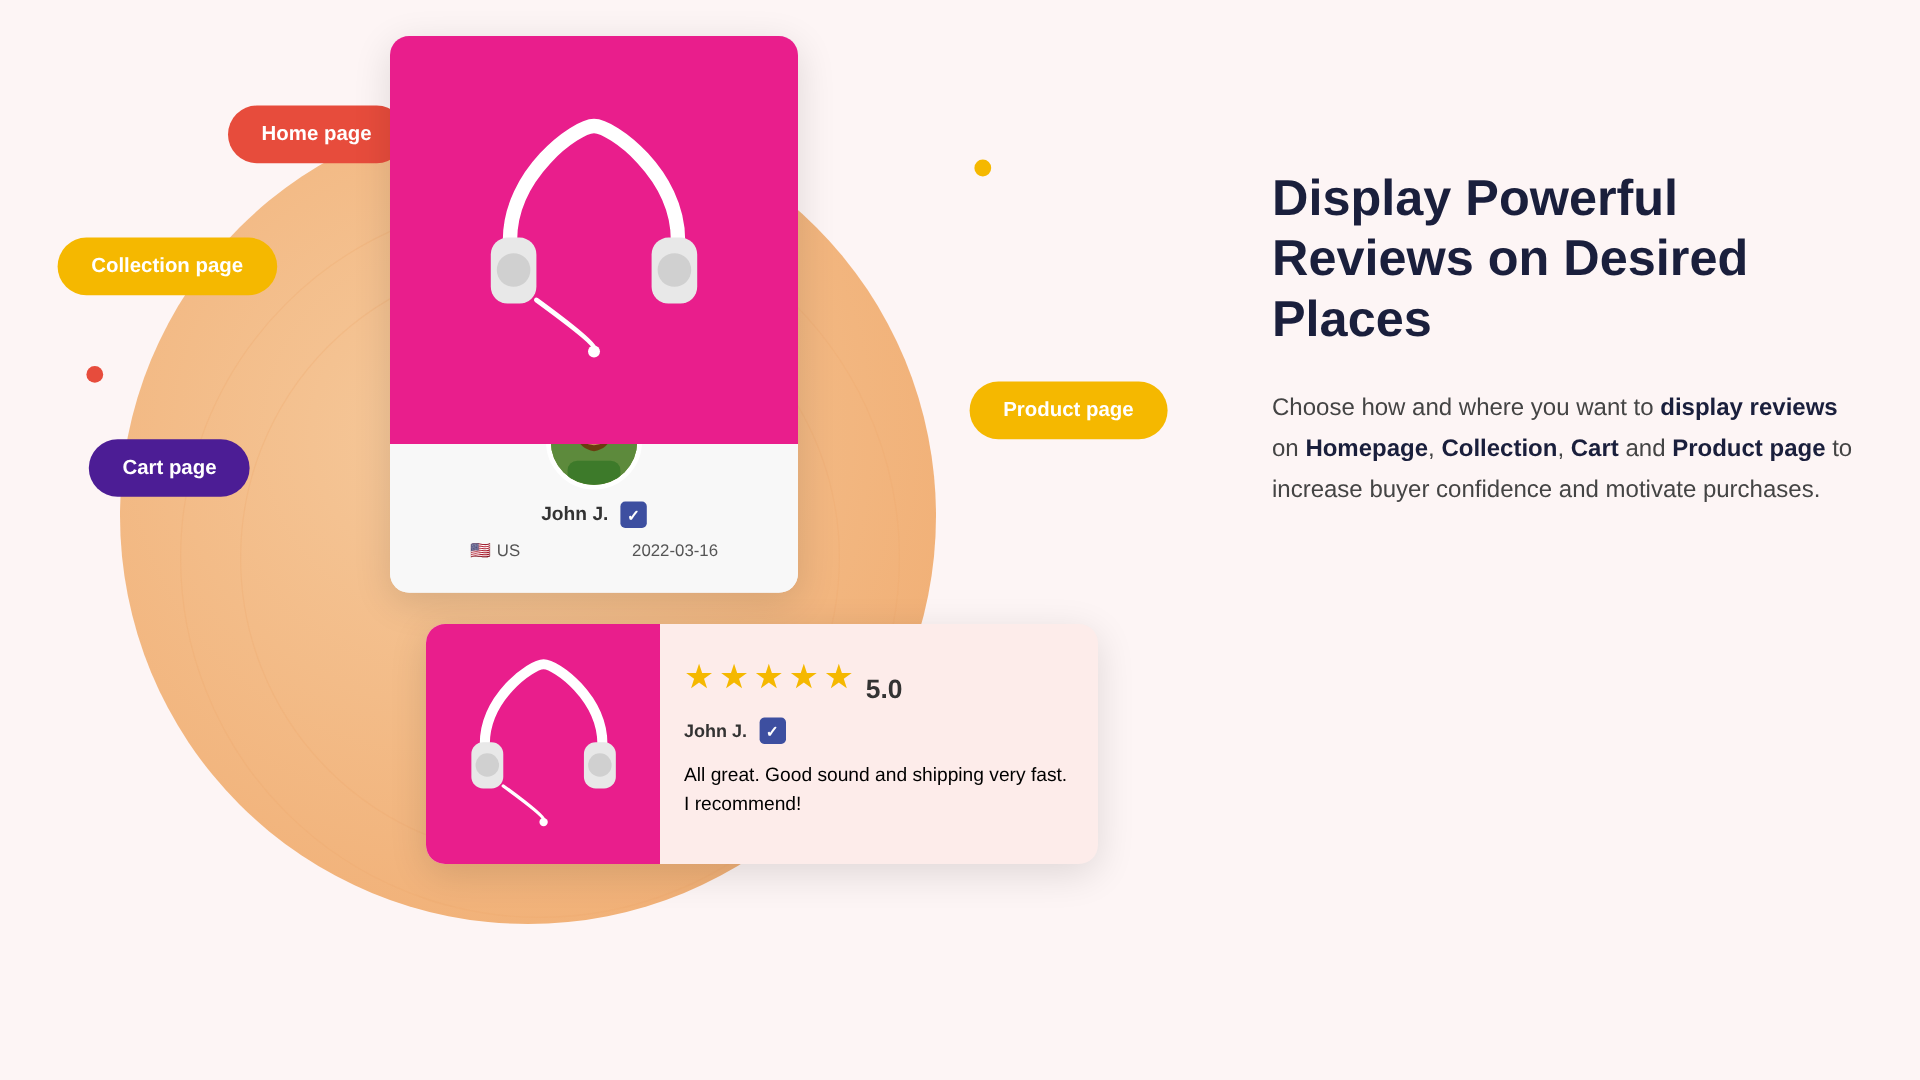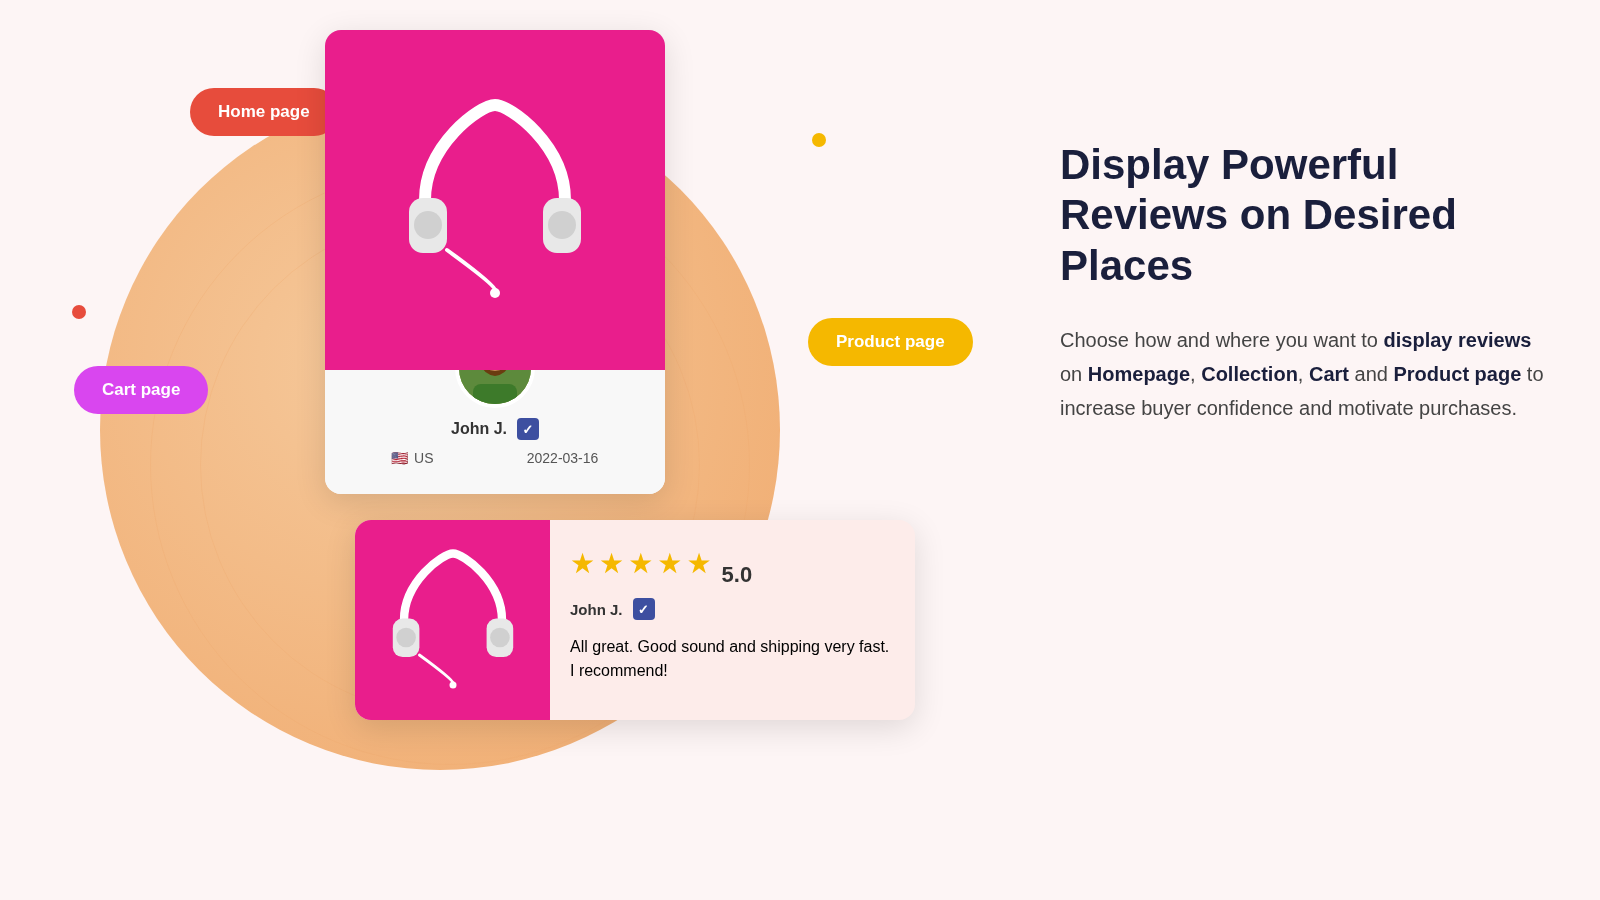--- a/index.html
+++ b/index.html
@@ -66,21 +66,21 @@
       top: 88px;
       left: 190px;
     }
     .badge-collection {
       background: #f5b800;
       top: 198px;
       left: 48px;
       color: white;
     }
     .badge-cart {
-      background: #d946ef;
+      background: #4c1d95;
       top: 366px;
       left: 74px;
     }
     .badge-anywhere {
       background: #3d4fa0;
       top: 182px;
       left: 718px;
     }
     .badge-product {
       background: #f5b800;
@@ -292,20 +292,21 @@
 <div class="left-section">
 
   <div class="circle-bg"></div>
   <div class="circle-lines"></div>
   <div class="circle-lines2"></div>
 
   <div class="dot-yellow"></div>
   <div class="dot-red"></div>
 
   <div class="badge badge-home">Home page</div>
+  <div class="badge badge-collection">Collection page</div>
   <div class="badge badge-cart">Cart page</div>
   <div class="badge badge-product">Product page</div>
 
   <div class="product-card">
     <div class="product-card-image">
 
       <svg class="headphones-large" viewBox="0 0 200 220" xmlns="http://www.w3.org/2000/svg">
 
         <path d="M30 110 C30 55 85 15 100 15 C115 15 170 55 170 110" stroke="white" stroke-width="12" fill="none" stroke-linecap="round"></path>
 

